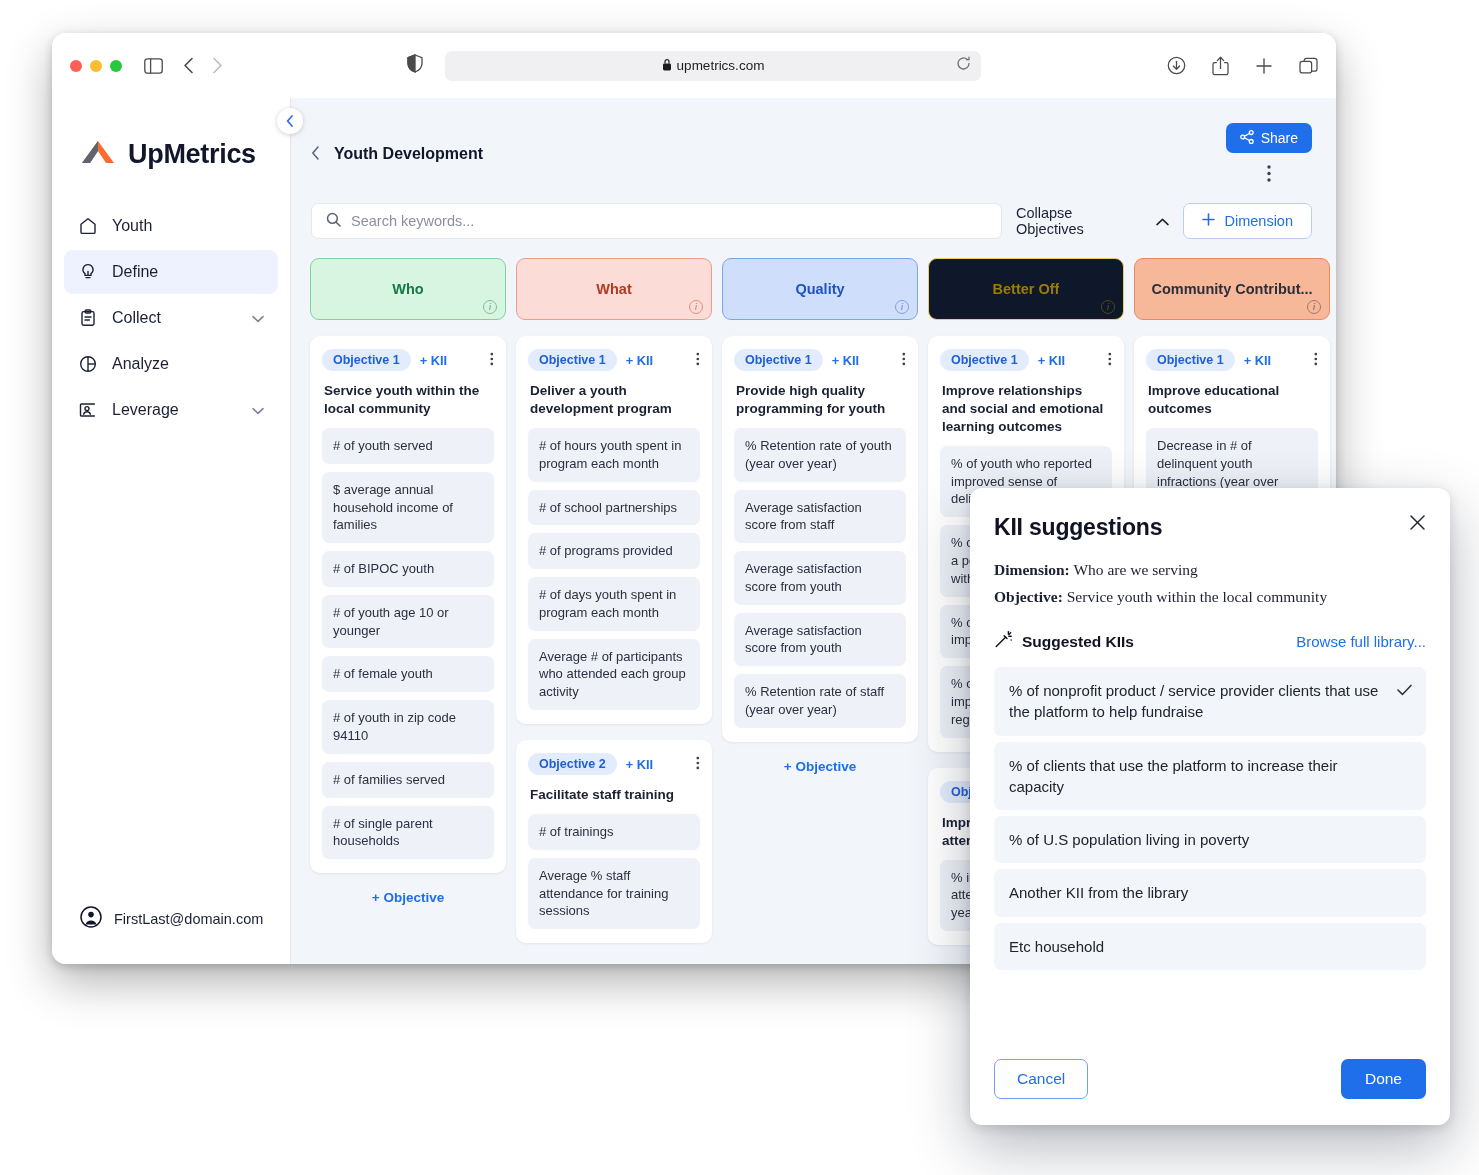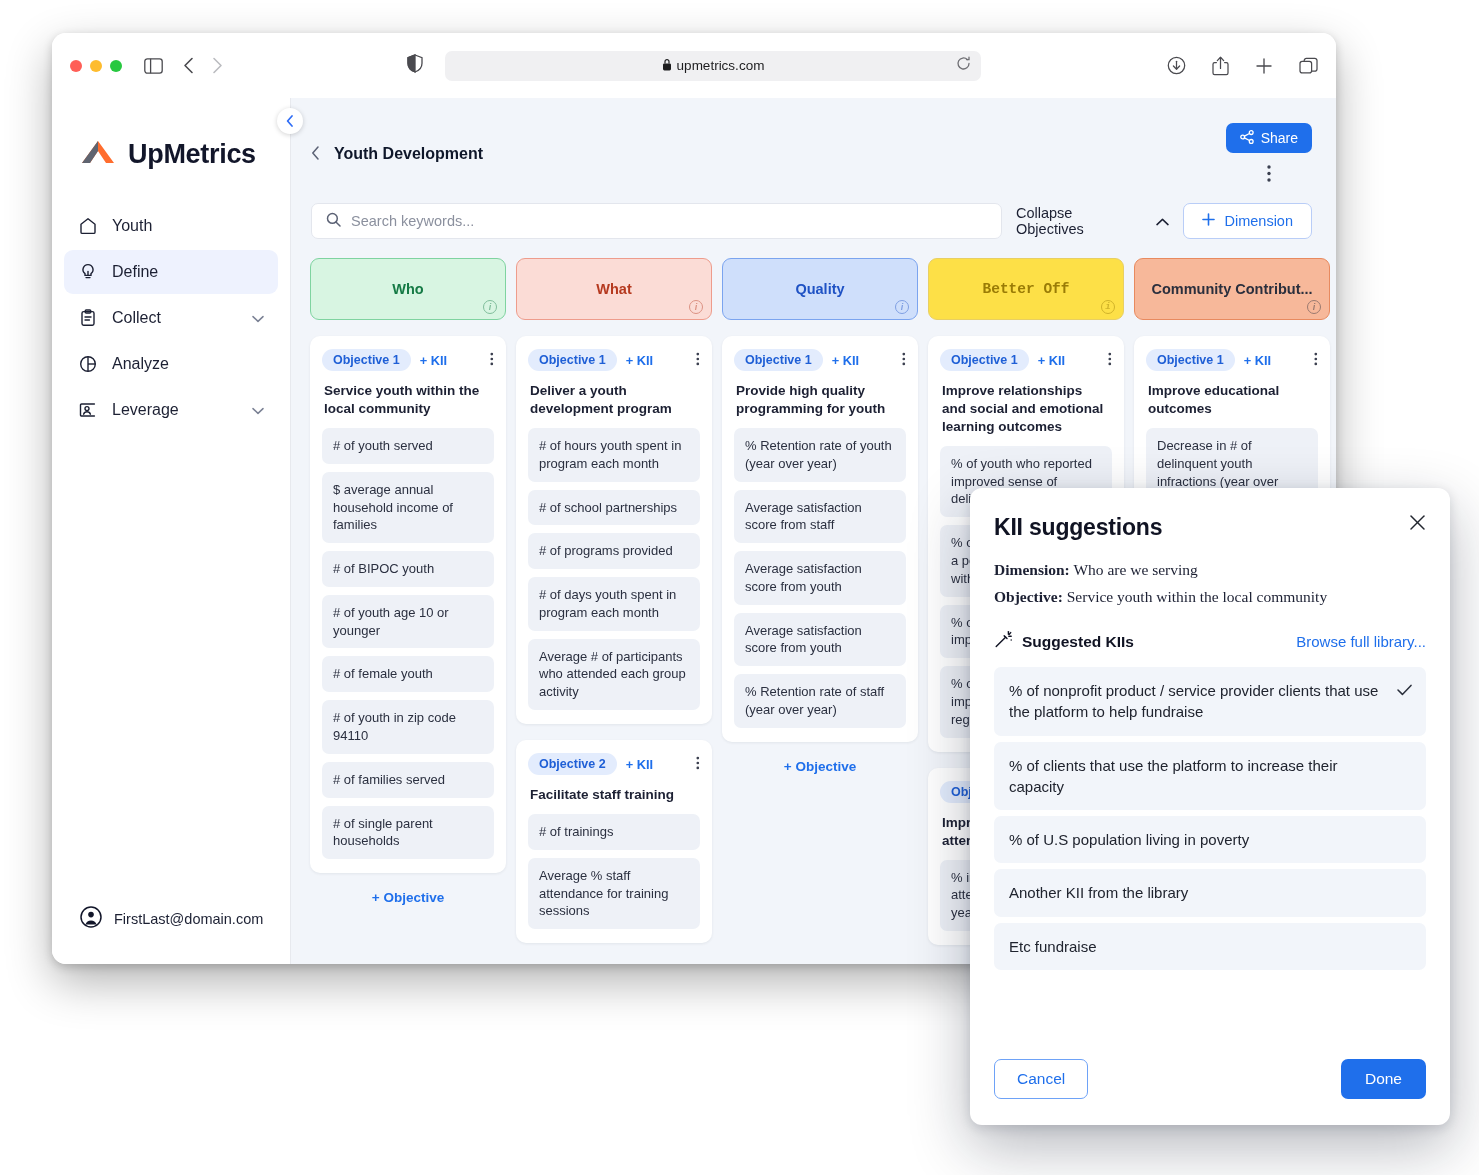--- a/index.html
+++ b/index.html
@@ -522,21 +522,21 @@
                 <div class="obj-title">Provide high quality programming for youth</div>
                 <div class="kii">% Retention rate of youth (year over year)</div>
                 <div class="kii">Average satisfaction score from staff</div>
                 <div class="kii">Average satisfaction score from youth</div>
                 <div class="kii">Average satisfaction score from youth</div>
                 <div class="kii">% Retention rate of staff (year over year)</div>
               </div>
               <div class="add-objective">+  Objective</div>
             </div>
             <div class="col">
-              <div class="dim-header" style="background: #fde047; border: 1px solid rgb(232, 207, 99); color: rgb(154, 124, 6); font-family: Liberation Mono, monospace;">
+              <div class="dim-header" style="background: #0f172a; border: 1px solid rgb(232, 207, 99); color: rgb(154, 124, 6);">
                 <span class="dim-label">Better Off</span>
                 <span class="info">i</span>
               </div>
               <div class="objcard">
                 <div class="objcard-head">
                   <span class="obj-pill">Objective 1</span>
                   <span class="kii-add">+ KII</span>
                   <span class="kebab2"><svg width="3.6" height="14" viewBox="0 0 4 15" fill="currentColor">
                       <circle cx="2" cy="2" r="1.5"></circle>
                       <circle cx="2" cy="7.5" r="1.5"></circle>
@@ -627,21 +627,21 @@
       <span class="browse-link">Browse full library...</span>
     </div>
 
     <div class="sugg-list" id="sugg-list">
         <div class="sugg-item"><span>% of nonprofit product / service provider clients that use the platform to help fundraise</span><span class="check"><svg width="15" height="12" viewBox="0 0 15 12" fill="none" stroke="currentColor" stroke-width="1.5" stroke-linecap="round" stroke-linejoin="round">
               <polyline points="1,6 5.4,10.4 14,1.4"></polyline>
             </svg></span></div>
         <div class="sugg-item"><span>% of clients that use the platform to increase their capacity</span></div>
         <div class="sugg-item"><span>% of U.S population living in poverty</span></div>
         <div class="sugg-item"><span>Another KII from the library</span></div>
-        <div class="sugg-item"><span>Etc fundraise</span></div>
+        <div class="sugg-item"><span>Etc household</span></div>
       </div>
 
     <div class="modal-foot">
       <button class="btn-cancel">Cancel</button>
       <button class="btn-done">Done</button>
     </div>
   </div>
 
 </div>
 

